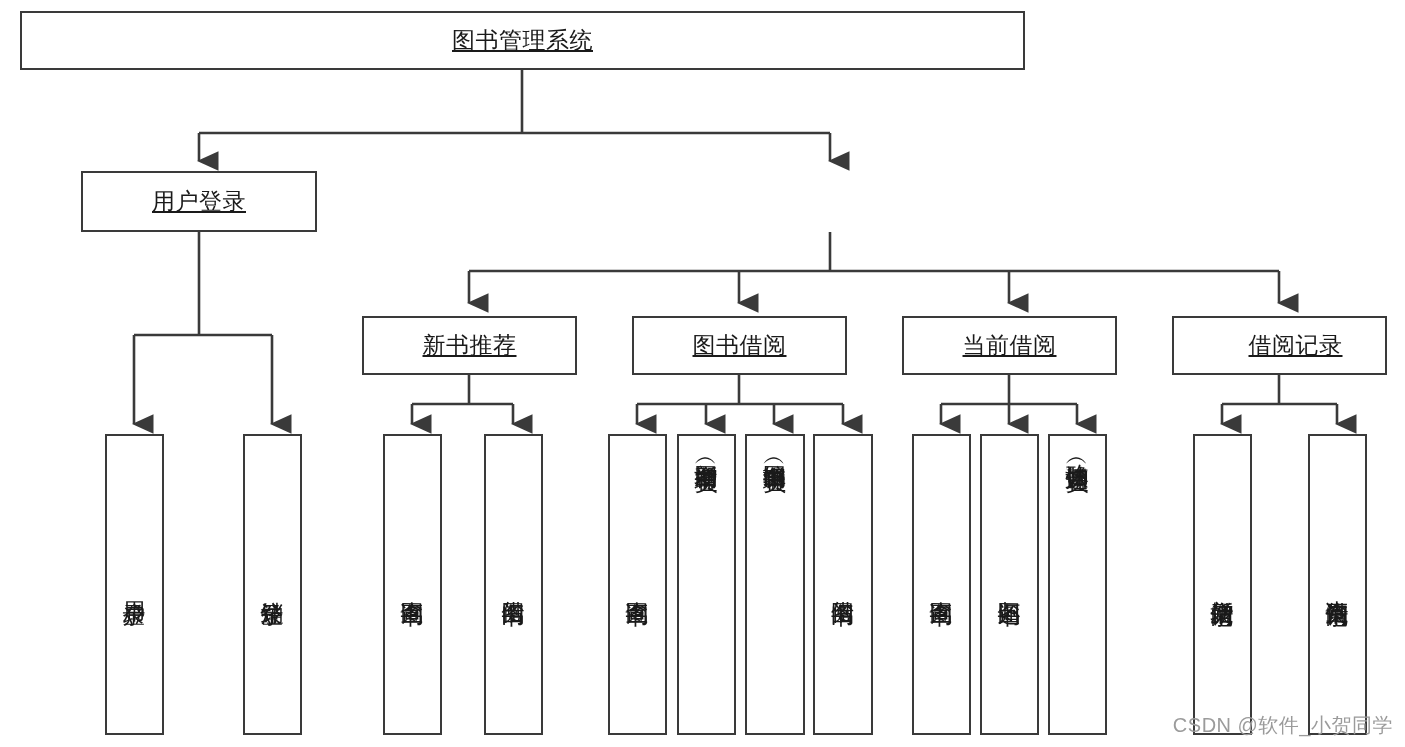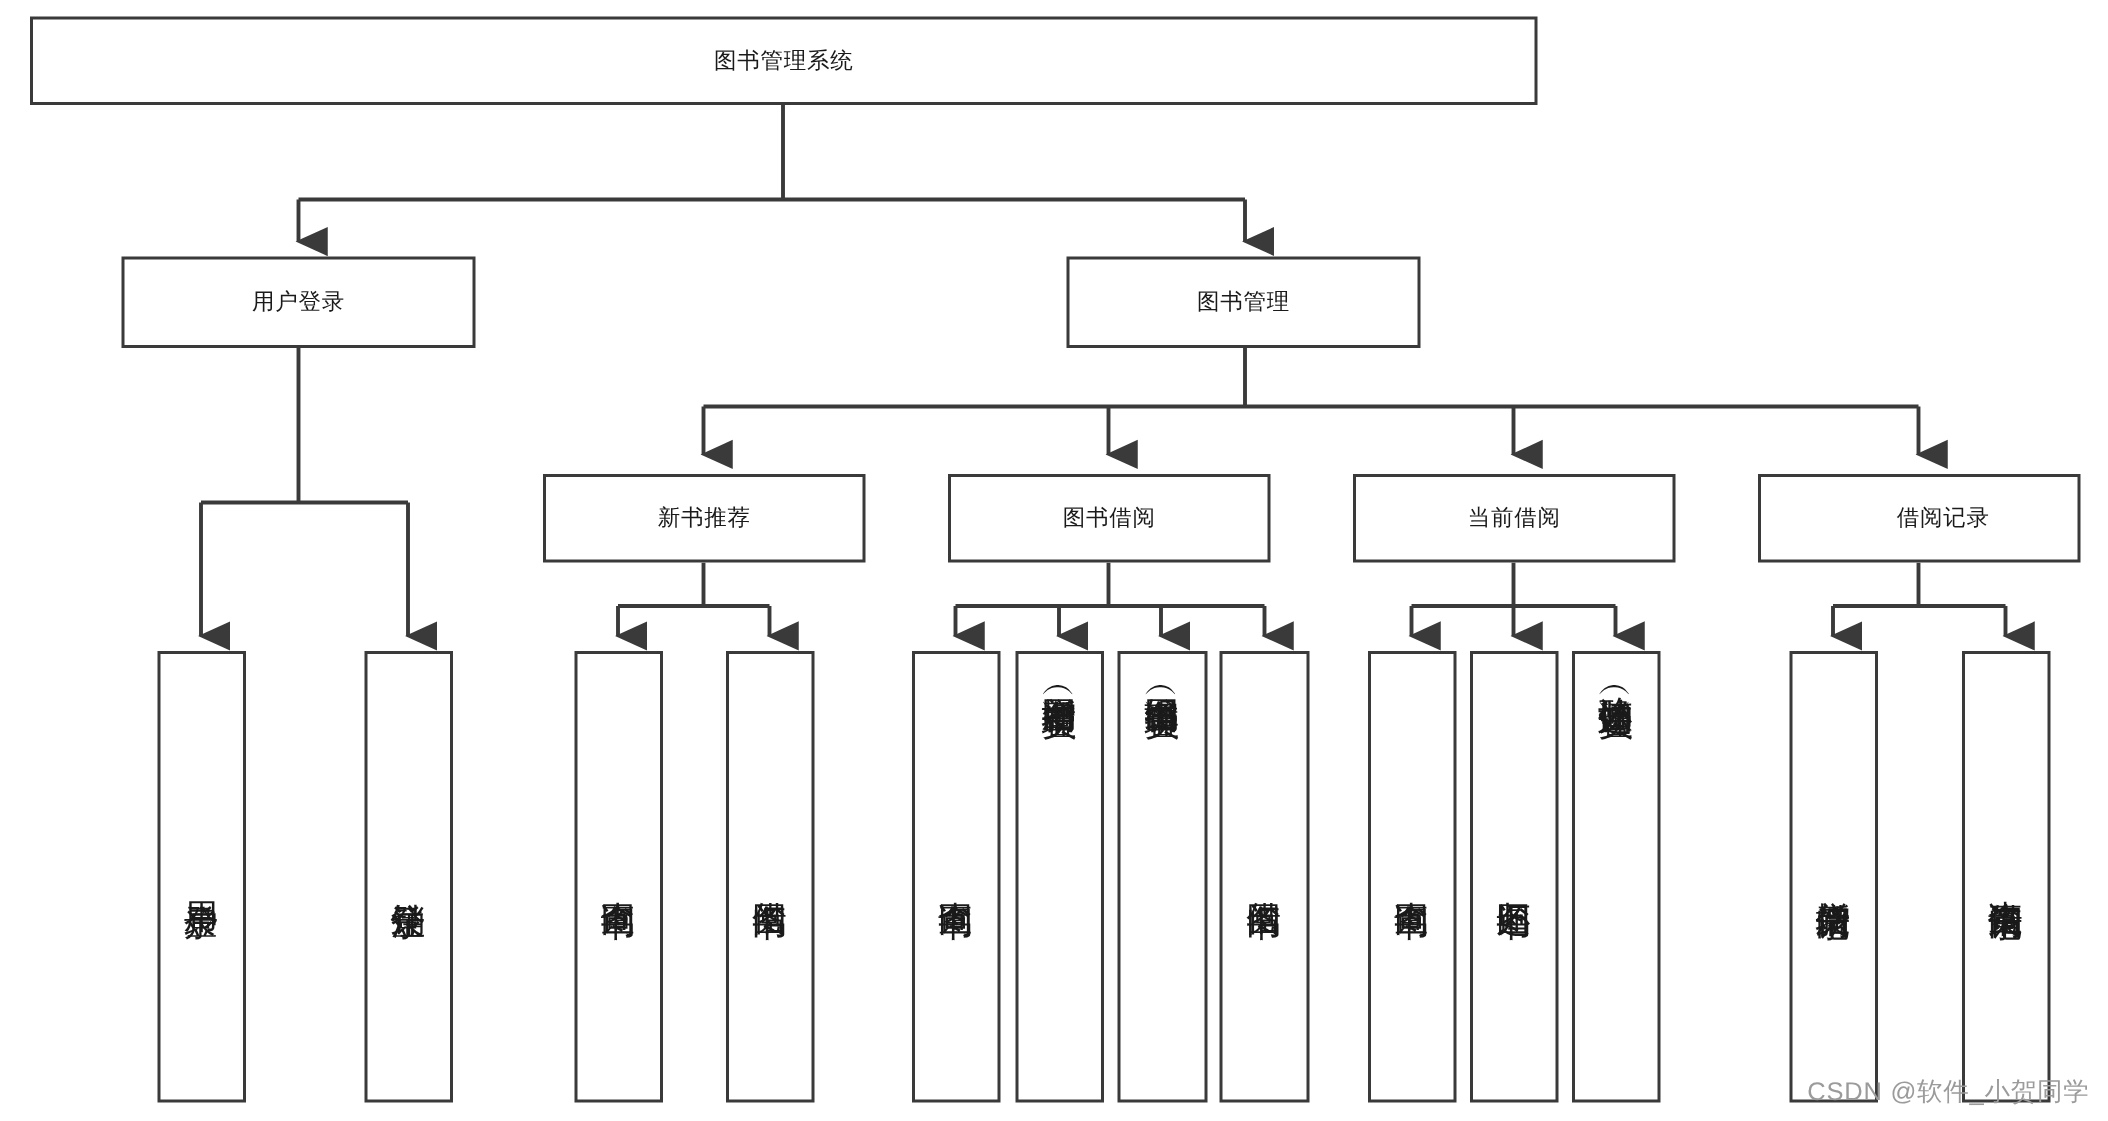--- a/index.html
+++ b/index.html
@@ -30,23 +30,24 @@
     box-sizing: border-box;
     border: 2px solid #3a3a3a;
     background: #ffffff;
     display: flex;
     align-items: center;
     justify-content: center;
     color: #1a1a1a;
     z-index: 2;
   }
   .node-h {
-    font-size: 15px;
+    font-size: 23px;
     letter-spacing: 0.5px;
     white-space: nowrap;
+    text-decoration: underline;
   }
   .node-v {
     align-items: flex-start;
     justify-content: center;
     padding-top: 10px;
   }
   .node-v .vtext {
     writing-mode: vertical-rl;
     text-orientation: upright;
     font-size: 23px;
@@ -56,21 +57,21 @@
     color: #1a1a1a;
   }
   .node-v.centered {
     align-items: center;
     padding-top: 0;
   }
   .watermark {
     position: absolute;
     right: 12px;
     bottom: 8px;
-    font-size: 17px;
+    font-size: 20px;
     color: #9b9b9b;
     white-space: nowrap;
     z-index: 3;
     letter-spacing: 0.5px;
   }
 </style>
 </head>
 <body>
 
 <div id="canvas">
@@ -126,23 +127,20 @@
     </g>
   </svg>
 
   <div class="node node-h" style="left:20px; top:11px; width:1005px; height:59px;">
     <span>图书管理系统</span>
   </div>
 
   <div class="node node-h" style="left:81px; top:171px; width:236px; height:61px;">
     <span>用户登录</span>
   </div>
-  <div class="node node-h" style="left:711px; top:171px; width:236px; height:61px;">
-    <span>图书管理</span>
-  </div>
 
   <div class="node node-h" style="left:632px; top:316px; width:215px; height:59px;">
     <span>图书借阅</span>
   </div>
   <div class="node node-h" style="left:362px; top:316px; width:215px; height:59px;">
     <span>新书推荐</span>
   </div>
   <div class="node node-h" style="left:902px; top:316px; width:215px; height:59px;">
     <span>当前借阅</span>
   </div>

